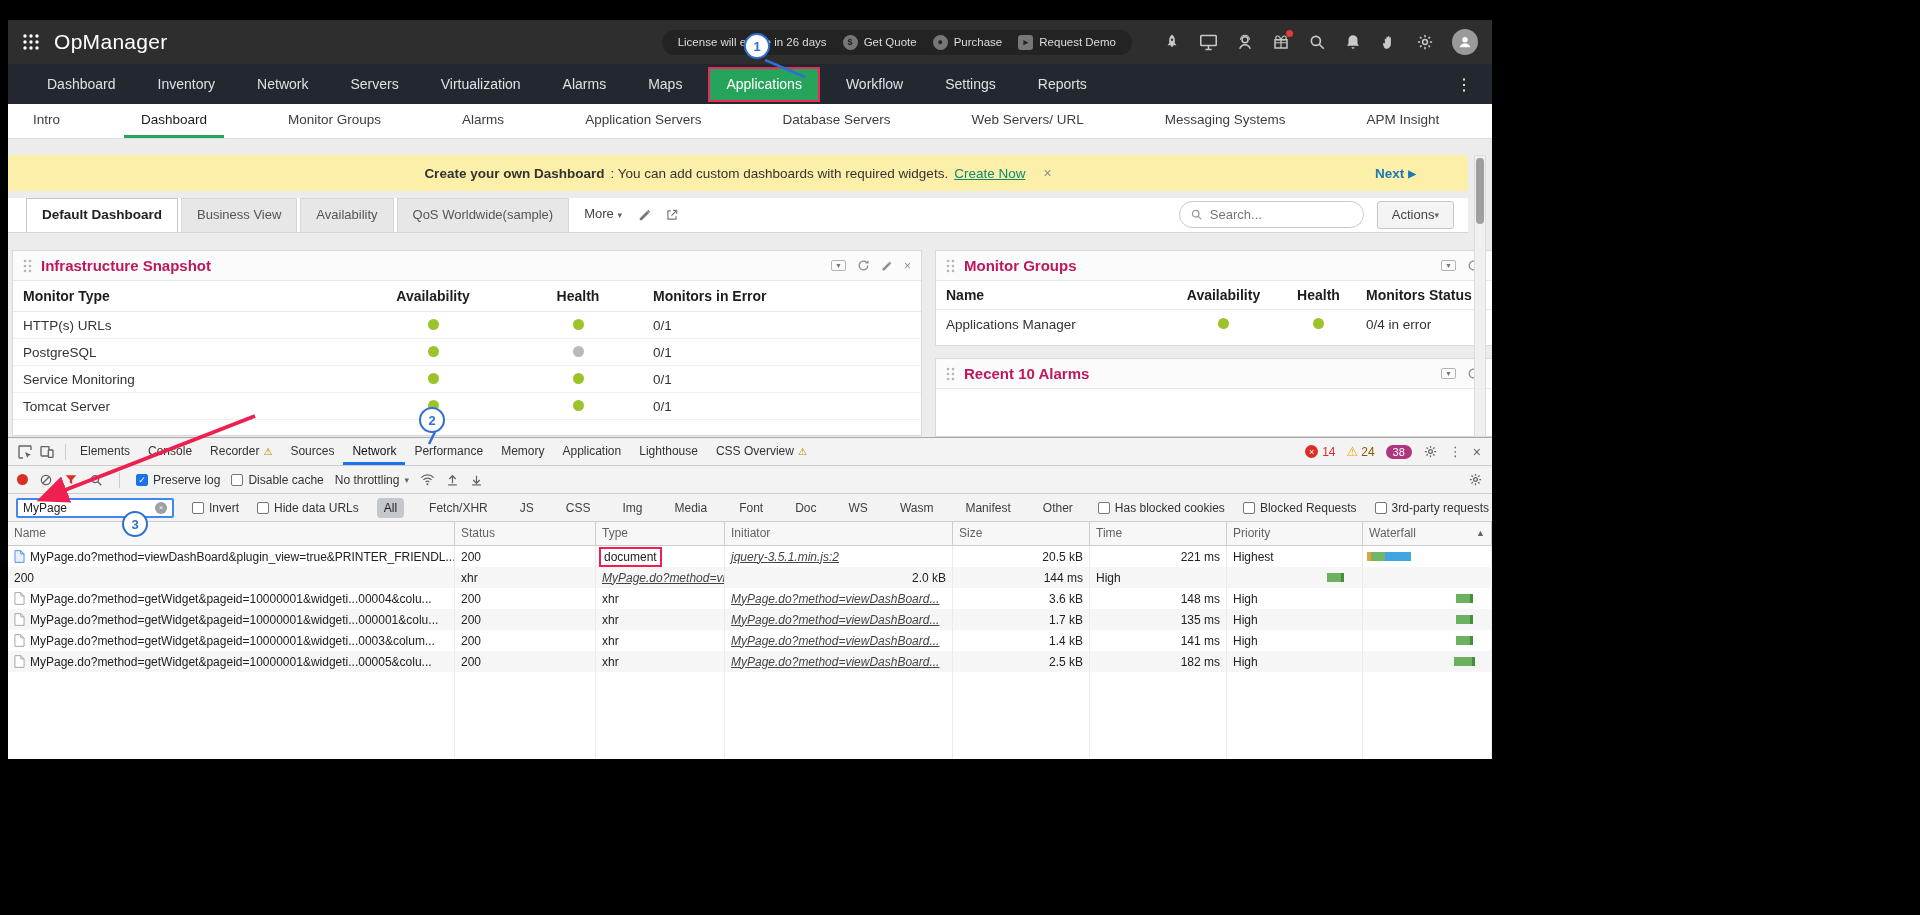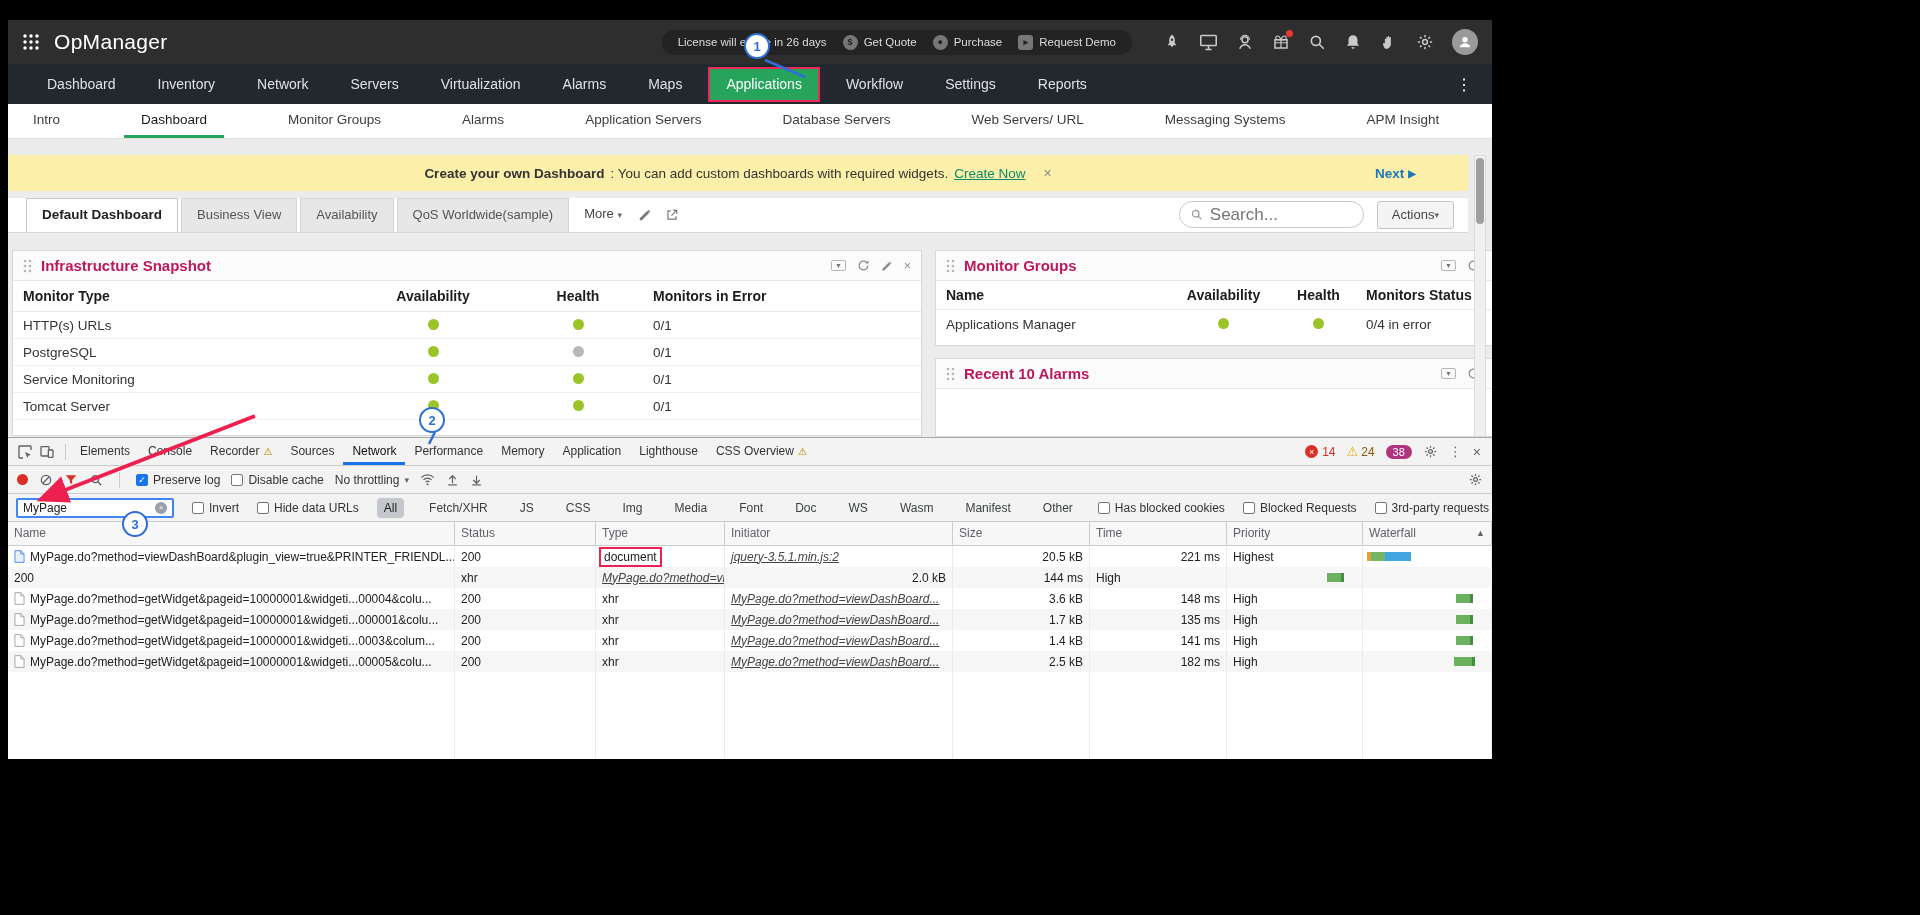--- a/index.html
+++ b/index.html
@@ -44,21 +44,21 @@
   .banner .next { position:absolute; right:52px; color:#1b79b8; font-weight:700; display:flex; align-items:center; gap:4px; }
   .banner .next .tri { font-size:10px; }
 
   .dash-tabs { position:absolute; left:0; right:24px; top:59px; height:35px; background:#fff; border-bottom:1px solid #d5d5d5; display:flex; align-items:flex-end; padding-left:18px; }
   .dtab { height:34px; line-height:32px; padding:0 15px; font-size:13px; color:#555; background:#e7e7e7; border:1px solid #d6d6d6; border-bottom:none; margin-right:3px; white-space:nowrap; }
   .dtab.active { background:#fff; border-color:#c6c6c6; font-weight:700; color:#222; font-size:13.5px; }
   .dtab-more { line-height:34px; color:#444; padding:0 12px; font-size:13px; white-space:nowrap; }
   .dtab-icons { display:flex; align-items:center; gap:13px; color:#777; height:34px; margin-left:4px; }
   .dash-right { margin-left:auto; display:flex; align-items:center; gap:13px; padding-right:14px; height:35px; }
   .search-box { width:185px; height:27px; border:1px solid #c9c9c9; border-radius:14px; background:#fff; display:flex; align-items:center; padding:0 10px; color:#999; gap:7px; }
-  .search-box input { border:none; outline:none; width:100%; font-size:17px; color:#7f1d1d; background:transparent; }
+  .search-box input { border:none; outline:none; width:100%; font-size:13px; color:#7f1d1d; background:transparent; }
   .actions-btn { height:28px; padding:0 14px; background:#f4f4f4; border:1px solid #c6c6c6; border-radius:3px; font-size:13px; color:#444; display:flex; align-items:center; gap:0; white-space:nowrap; }
   .caret { font-size:9px; color:#666; }
 
   
   .widget { position:absolute; background:#fff; border:1px solid #d8d8d8; overflow:hidden; }
   .w-infra  { left:4px;   top:111px; width:910px; height:186px; }
   .w-groups { left:927px; top:111px; width:597px; height:96px; }
   .w-alarms { left:927px; top:219px; width:597px; height:79px; }
   .w-head { height:30px; background:#fbfbfb; border-bottom:1px solid #e7e7e7; display:flex; align-items:center; padding:0 10px; }
   .w-title { font-size:15px; font-weight:700; color:#be185d; margin-left:8px; white-space:nowrap; }

